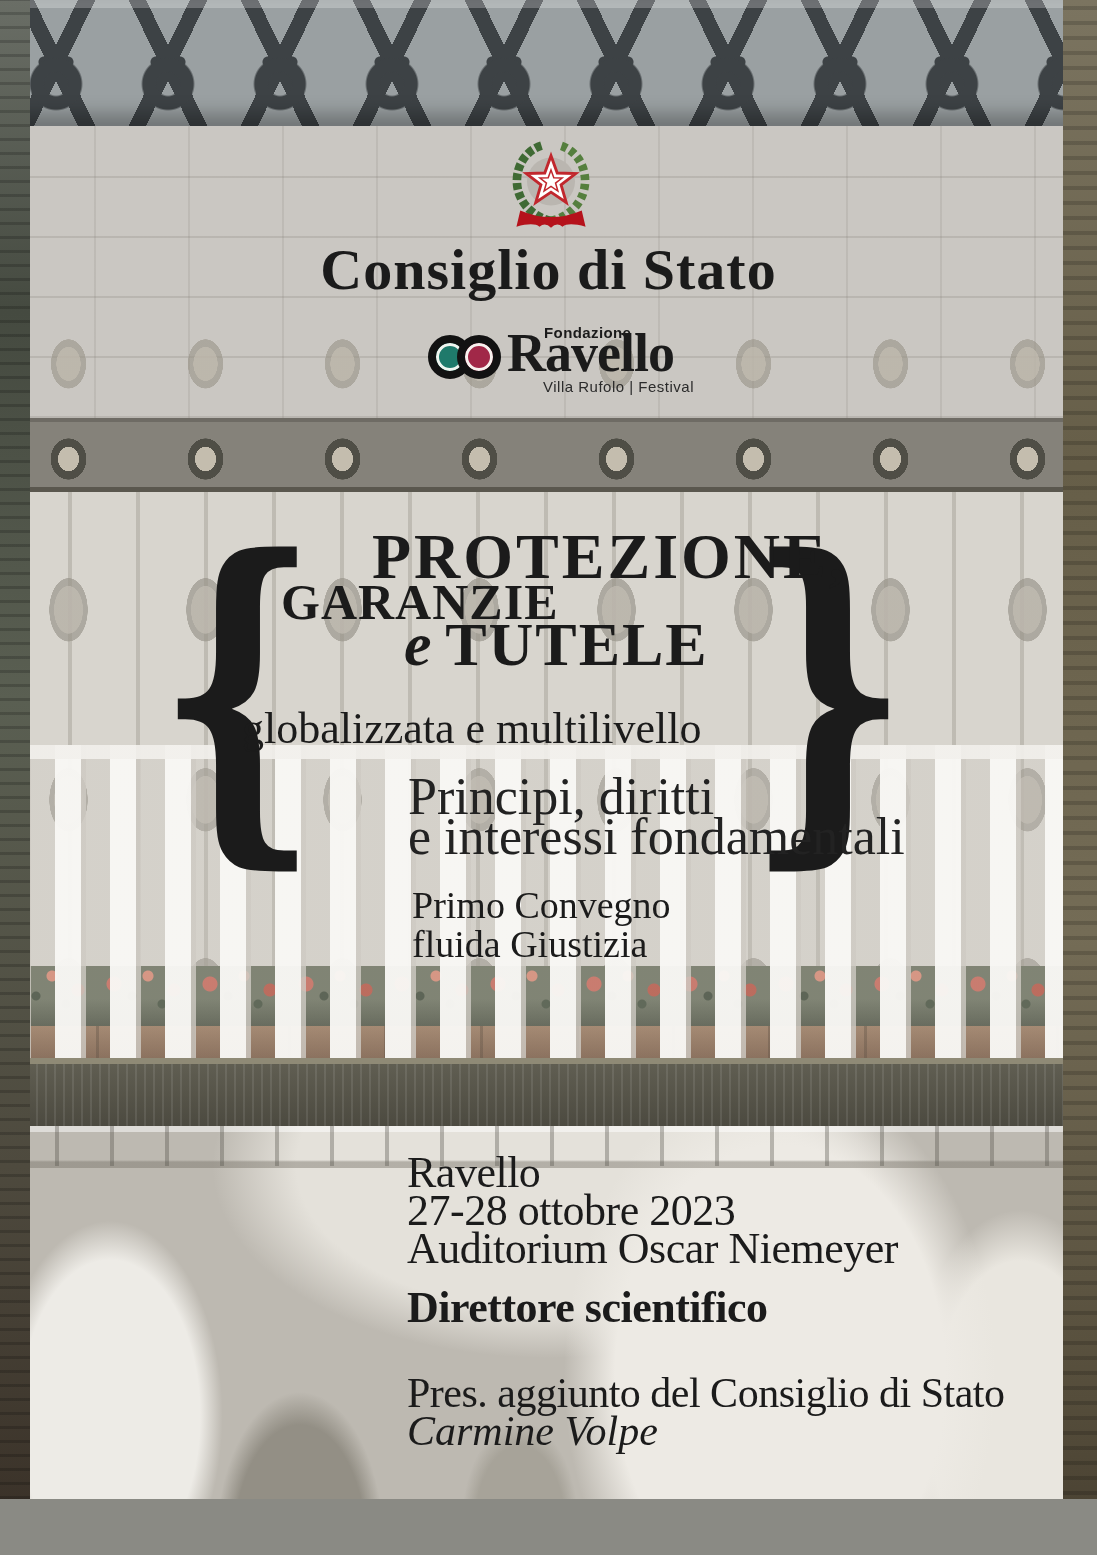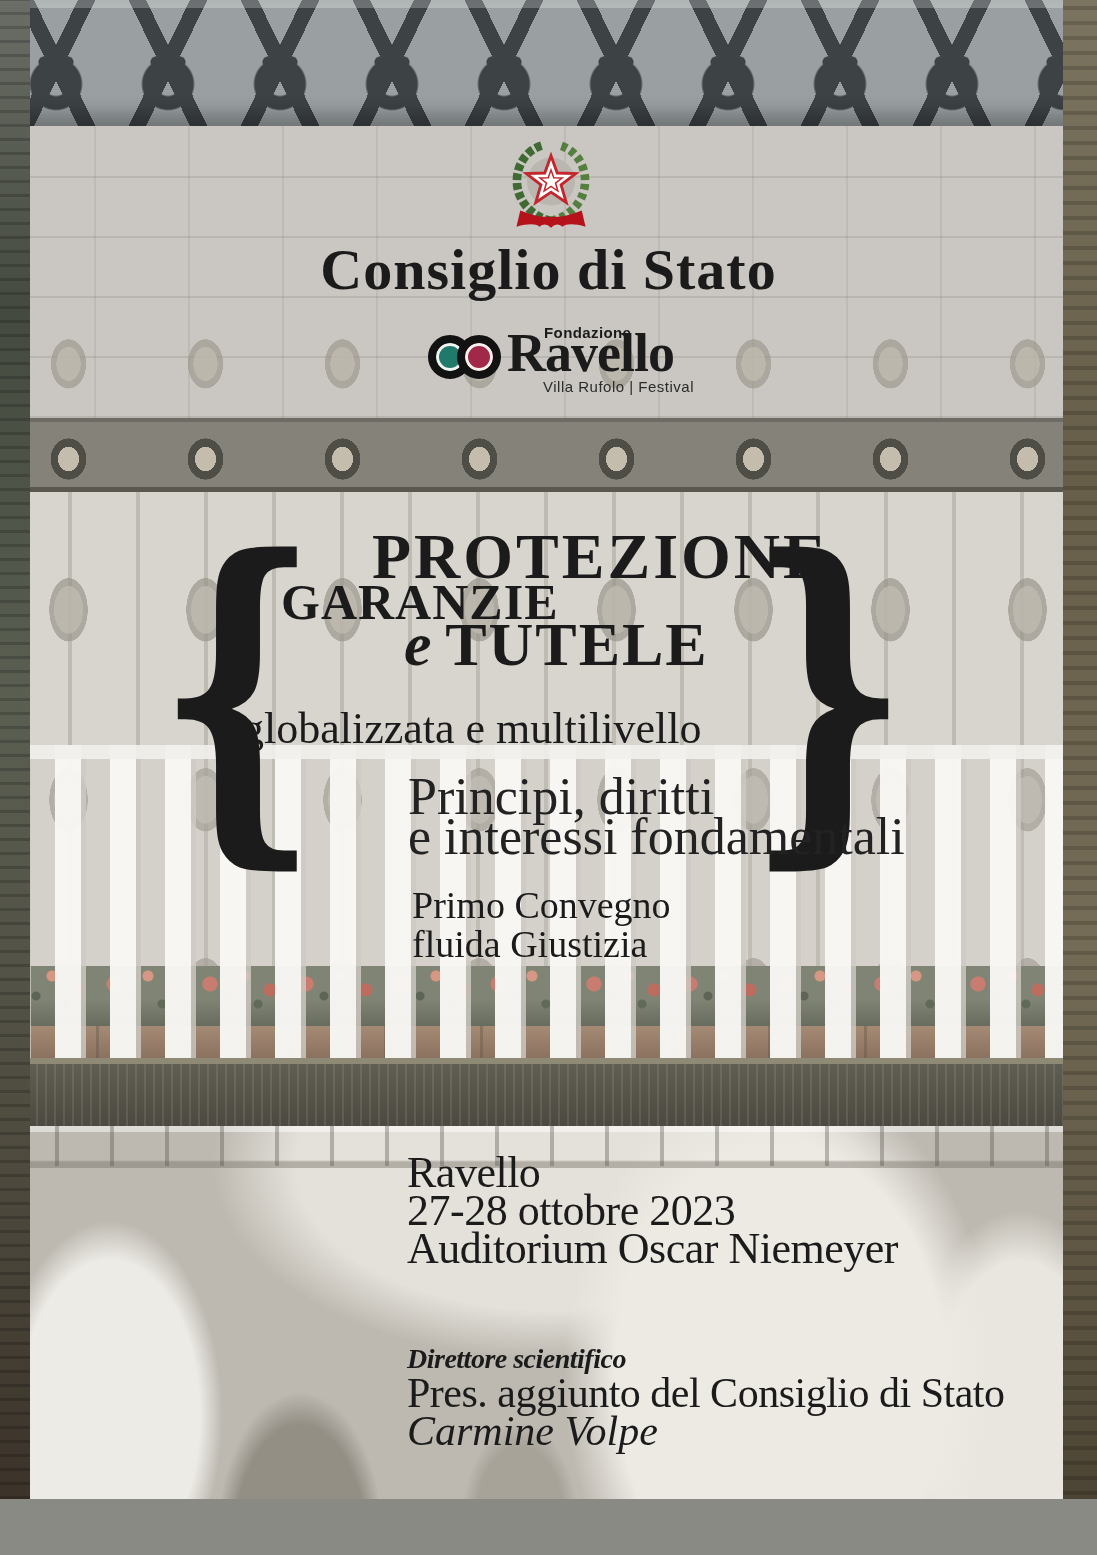--- a/index.html
+++ b/index.html
@@ -146,21 +146,21 @@
   .t3{left:404px; top:613px; font-size:62px; font-weight:700; letter-spacing:2px; line-height:1;}
   .t3 .conn{font-style:italic; letter-spacing:0;}
   .t3 .word{margin-left:.22em;text-align:center;}
   .t4{left:413px; top:668px; font-size:46px; font-weight:700; line-height:1;}
   .t4 .it{font-style:italic; margin-left:.24em;}
   .t5{left:242px; top:707px; font-size:44px; font-weight:400; line-height:1;}
 
   .subtitle{left:408px; top:769px; font-size:52px; line-height:40px; color:#222;margin-top:8px;}
   .event{left:412px; top:886px; font-size:38px; line-height:39px;}
   .venue{left:407px; top:1154px; font-size:44px; line-height:38px; letter-spacing:-.5px;}
-  .cred1{left:407px; top:1343px; font-size:28px; font-weight:700; font-style:italic; letter-spacing:-.5px;}
+  .cred1{left:407px; top:1282px; font-size:44px; font-weight:700; letter-spacing:-.5px;}
   .cred2{left:407px; top:1369px; font-size:42px; letter-spacing:-.5px;}
   .cred3{left:407px; top:1407px; font-size:42px; font-weight:400; font-style:italic;}
 </style>
 </head>
 <body>
 
 <div class="poster">
 
   <div class="layer wall-upper"></div>
   <div class="layer frieze-logo"></div>

